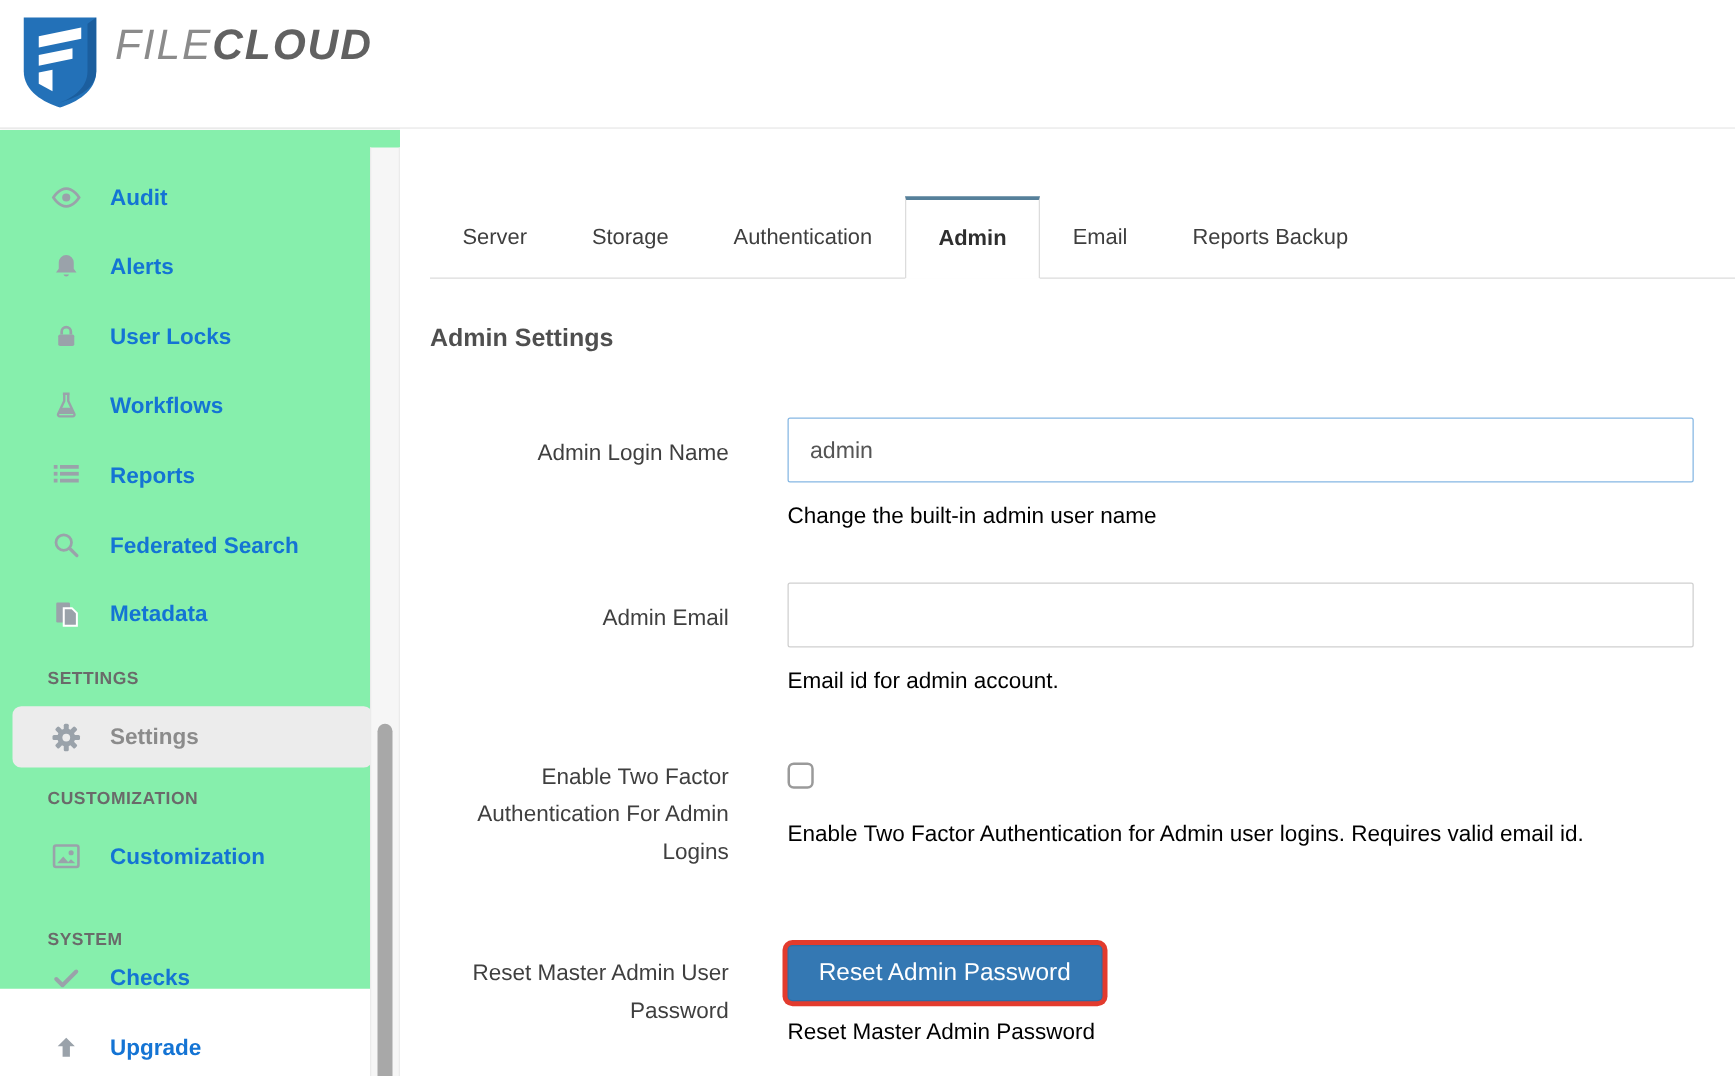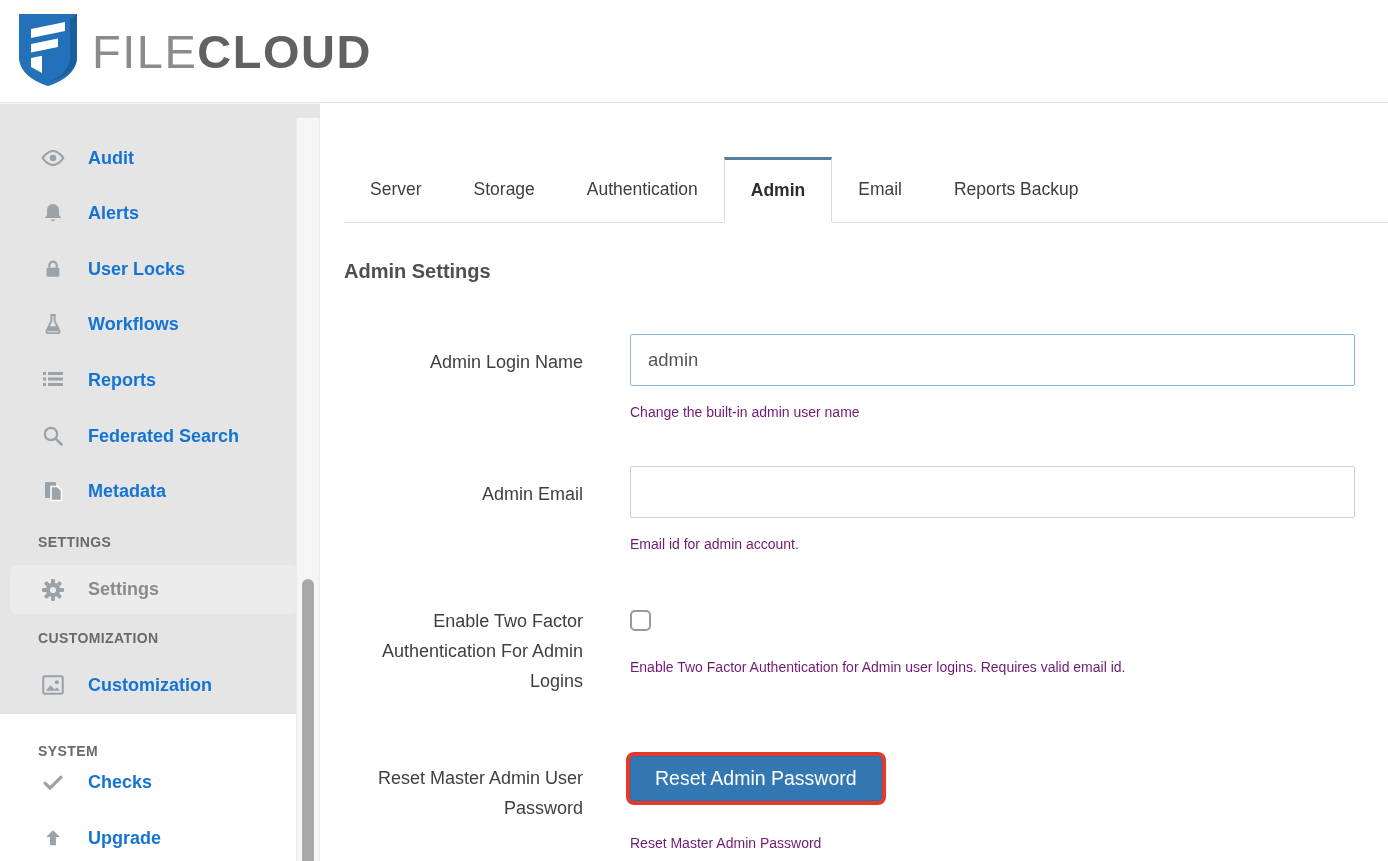--- a/index.html
+++ b/index.html
@@ -3,47 +3,47 @@
 <meta charset="utf-8">
 <style>
   * { margin:0; padding:0; box-sizing:border-box; }
   html,body { background:#fff; }
   body { font-family:"Liberation Sans","DejaVu Sans",sans-serif; }
   .page { position:relative; width:1388px; height:861px; background:#fff; overflow:hidden; }
 
   
   .header { position:absolute; left:0; top:0; width:1388px; height:103px; background:#fff; border-bottom:1px solid #e3e3e3; box-shadow:0 1px 2px rgba(0,0,0,0.04); }
   .logo { position:absolute; left:18px; top:12px; width:60px; height:76px; }
-  .brand { position:absolute; left:92px; top:28px; font-size:47px; letter-spacing:1.5px; line-height:48px; }
+  .brand { position:absolute; left:92px; top:12px; font-size:34px; letter-spacing:1.5px; line-height:48px;font-style:italic; }
   .brand .b1 { color:#8b8b8b; font-weight:400; }
   .brand .b2 { color:#616161; font-weight:700; }
 
   
-  .sidebar { position:absolute; left:0; top:104px; width:320px; height:610px; background:#e5e5e5; }
+  .sidebar { position:absolute; left:0; top:104px; width:320px; height:687px; background:#86efac; }
   .srow { position:absolute; left:0; width:296px; height:44px; display:flex; align-items:center; cursor:pointer; }
   .srow .icn { width:26px; height:26px; margin-left:40px; display:flex; align-items:center; justify-content:center; flex:none; }
   .srow .lbl { margin-left:22px; font-size:18px; font-weight:700; color:#1474d4; white-space:nowrap; }
   .sec-head { position:absolute; left:38px; height:30px; display:flex; align-items:center; font-size:14px; font-weight:700; color:#6a6a6a; letter-spacing:0.4px; }
   .srow.active-row { left:10px; width:288px; height:49px; background:#ececec; border-radius:7px; }
   .srow.active-row .icn { margin-left:30px; }
   .srow.active-row .lbl { color:#8b8b8b; }
   .scroll-track { position:absolute; left:296px; top:14px; width:24px; height:743px; background:#f6f6f6; border-left:1px solid #ebebeb; border-right:1px solid #ebebeb; }
   .scroll-thumb { position:absolute; left:5px; top:461px; bottom:0; width:12px; background:#a8a8a8; border-radius:7px 7px 0 0; }
 
   
   .content { position:absolute; left:320px; top:103px; width:1068px; height:758px; background:#fff; }
 
   .tabstrip { position:absolute; left:24px; right:0; top:54px; height:66px; display:flex; align-items:center; border-bottom:1px solid #dcdcdc; }
   .tab { height:62px; line-height:60px; padding:0 26px; font-size:17.5px; color:#3e3e3e; white-space:nowrap; cursor:pointer; }
   .tab.active { height:66px; line-height:60px; background:#fff; border:1px solid #dcdcdc; border-top:3px solid #56809a; border-bottom:1px solid #fff; margin-bottom:-1px; font-weight:700; color:#2e2e2e; }
 
   .page-title { position:absolute; left:24px; top:157px; font-size:20px; color:#4f4f4f; }
 
   .flabel { position:absolute; left:24px; width:239px; text-align:right; font-size:18px; color:#3f3f3f; line-height:30px; }
-  .fhelp { position:absolute; left:310px; font-size:14px; color:#701a75; line-height:29px; }
+  .fhelp { position:absolute; left:310px; font-size:18px; color:#000000; line-height:29px; }
   .tinput { position:absolute; left:310px; width:725px; height:52px; border:1px solid #cfcfcf; border-radius:2px; padding:0 17px; font-family:inherit; font-size:18.5px; color:#555; background:#fff; outline:none; }
   .tinput.focus-blue { border:1px solid #85b7e3; }
 
   .cbox { position:absolute; left:310px; top:507px; width:21px; height:21px; appearance:none; -webkit-appearance:none; border:2px solid #9a9a9a; border-radius:5px; background:#fff; cursor:pointer; }
 
   .reset-btn { position:absolute; left:310px; top:653px; height:45px; padding:0 24px; background:#3478b3; color:#fff; font-family:inherit; font-size:19.5px; font-weight:400; border:1px solid #2d6da6; border-radius:4px; box-shadow:0 0 0 4px #e23b2e; cursor:pointer; }
 </style>
 </head>
 <body>
 
@@ -220,16 +220,16 @@
     <label class="flabel" style="top:376px">Admin Email</label>
     <input class="tinput" style="top: 363px;" type="text" value="">
     <div class="fhelp" style="top:427px">Email id for admin account.</div>
 
     <label class="flabel" style="top:503px">Enable Two Factor Authentication For Admin Logins</label>
     <input class="cbox" type="checkbox" style="">
     <div class="fhelp" style="top:550px; width:730px;">Enable Two Factor Authentication for Admin user logins. Requires valid email id.</div>
 
     <label class="flabel" style="top:660px">Reset Master Admin User Password</label>
     <button class="reset-btn">Reset Admin Password</button>
-    <div class="fhelp" style="top:726px">Reset Master Admin Password</div>
+    <div class="fhelp" style="top:708px">Reset Master Admin Password</div>
 
   </main>
 </div>
 
 </body></html>

